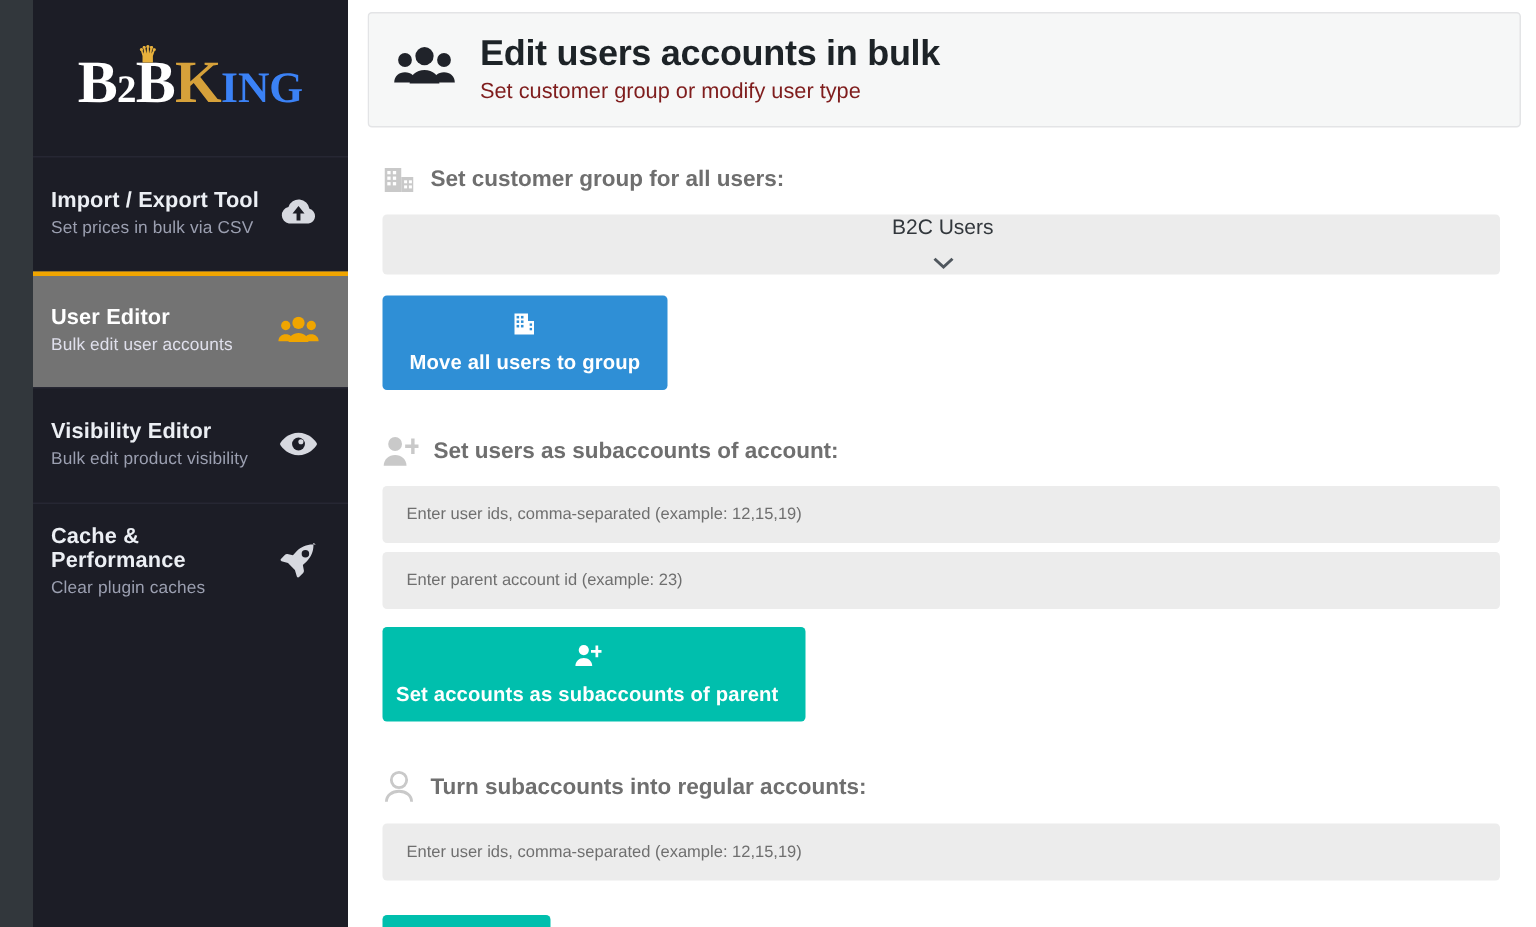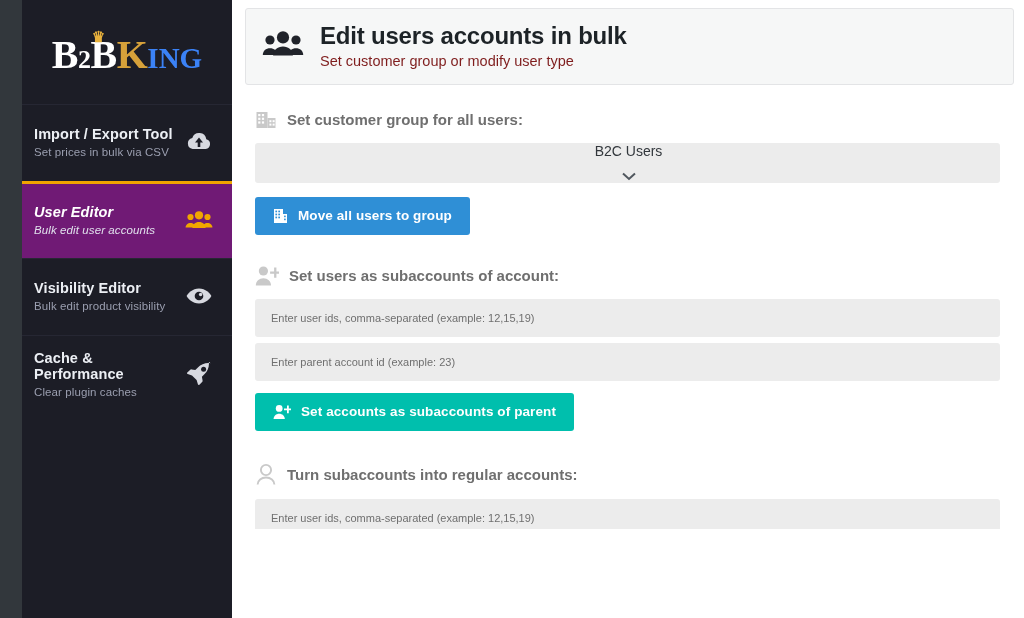--- a/index.html
+++ b/index.html
@@ -53,33 +53,32 @@
     color:#eceff4; font-size:14.5px; font-weight:bold; letter-spacing:0.1px;
   }
   .menu-item .m-sub {
     color:#9b9fb0; font-size:11.5px; letter-spacing:0.1px;
   }
   .menu-item .m-icon {
     width: 34px; height: 28px; display:flex; align-items:center; justify-content:center;
     color:#d7d9e0; flex:0 0 34px;
   }
   .menu-item.active {
-    background:#701a75;
+    background:#737373;
     border-top: 3px solid #f0a500;
-    font-style: italic;
   }
   .menu-item.active .m-title { color:#ffffff; }
   .menu-item.active .m-sub { color:#e0e0ec; }
   .menu-item.active .m-icon { color:#f0a500; }
   .menu-spacer { flex:1 1 auto; background:#1c1d26; }
 
   
   .gap { width: 13px; flex:0 0 13px; background:#fff; }
   .content {
-    flex: 1 1 auto; height: 529px; background:#fff;
+    flex: 1 1 auto; height: 618px; background:#fff;
     padding: 8px 10px 0 0; overflow:hidden;
   }
 
   .page-header {
     background:#f6f7f7; border:1px solid #e3e4e6; border-radius:3px;
     padding: 13px 16px 15px 16px;
     display:flex; align-items:center; gap:16px;
     margin-bottom: 24px;
   }
   .page-header .ph-icon { color:#20232a; display:flex; align-items:center; }
@@ -114,23 +113,24 @@
   }
   .text-input::placeholder { color:#6f6f6f; }
 
   .btn {
     display:inline-flex; align-items:center; gap:10px;
     border:none; border-radius:3px; cursor:pointer;
     color:#fff; font-weight:bold; font-size:13.5px;
     padding: 11px 18px; margin-left:10px;
     font-family:"Liberation Sans", sans-serif;
     letter-spacing:0.1px;
+    flex-direction:column;
   }
   .btn.blue { background:#2f8fd6; }
-  .btn.teal { background:#00bfad; }
+  .btn.teal { background:#00bfad;padding-left:9px; }
   .btn .b-icon { display:flex; align-items:center; }
 
   .block { margin-bottom: 22px; }
   .mt-sec { margin-top: 30px; }
   .mt-sec2 { margin-top: 32px; }
 </style>
 </head>
 <body>
 
 <div class="app">

